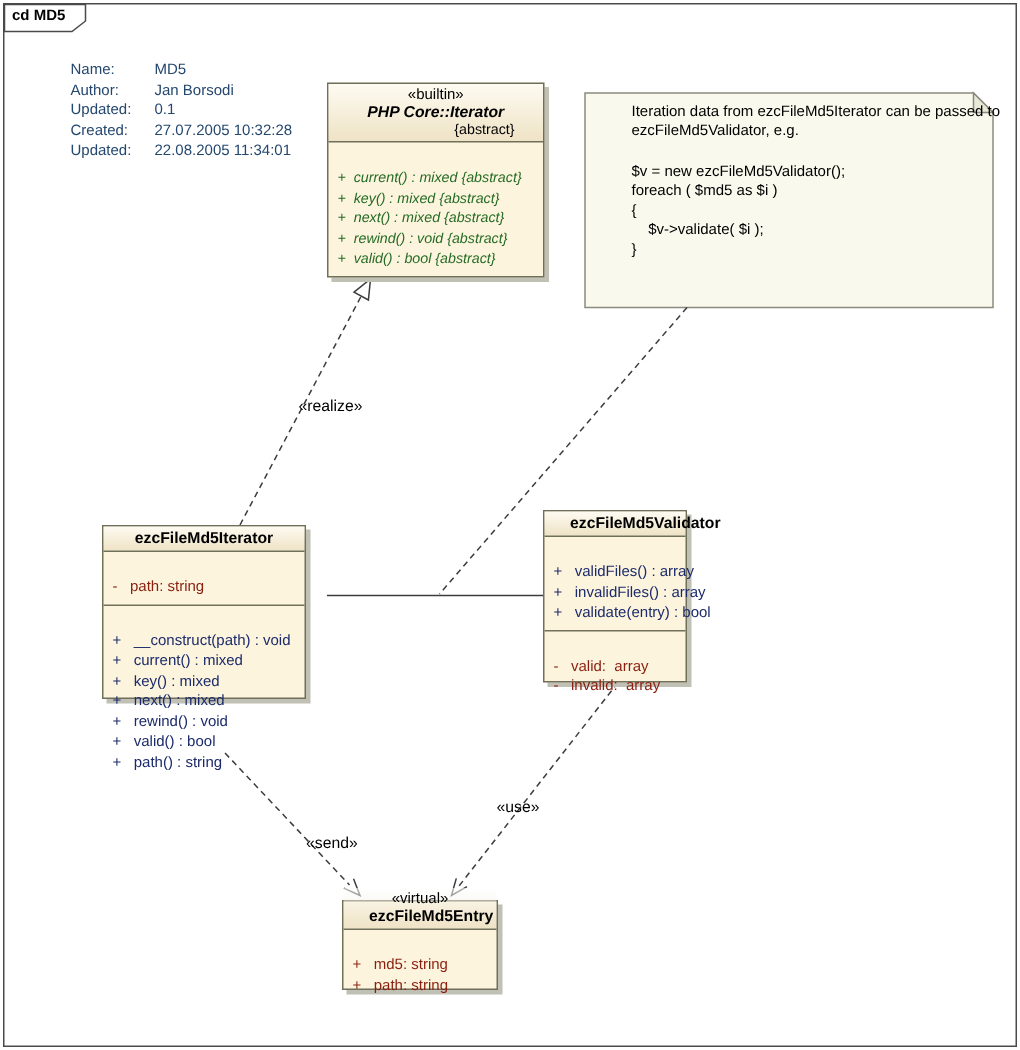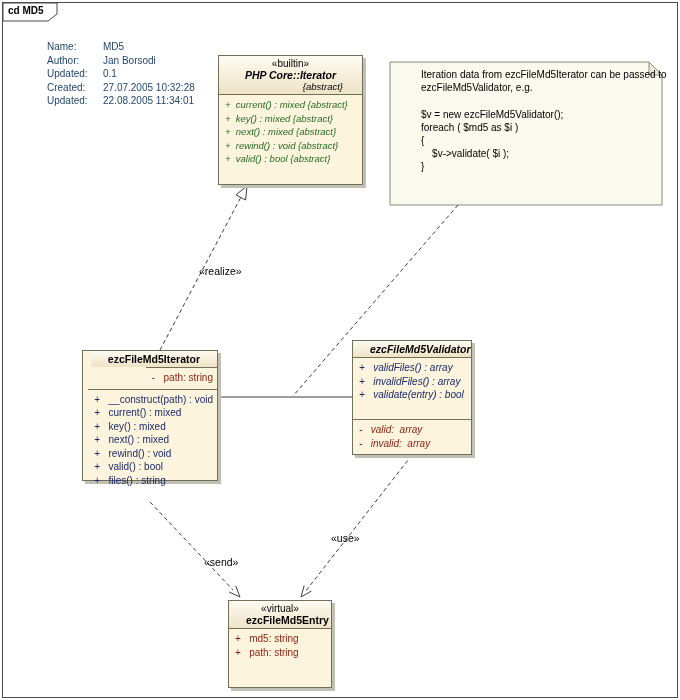--- a/index.html
+++ b/index.html
@@ -43,22 +43,22 @@
     display:flex;flex-direction:column;
     font-size:10px;
   }
   .cls-header{
     text-align:center;padding:2px 17px 2px;
     background-image:linear-gradient(rgba(255,255,255,.6),rgba(178,150,92,.18));
   }
   .stereotype{font-size:10px;}
   .cls-name{font-weight:bold;font-size:10.5px;}
   .cls-name.italic{font-style:italic;}
-  .modifier{text-align:right;font-size:9.5px;padding-right:2px;font-style:italic;}
-  .compartment{border-top:1px solid var(--class-border,#6f6f5a);padding:3px 0 4px;}
+  .modifier{text-align:right;font-size:9.5px;padding-right:2px;}
+  .compartment{border-top:1px solid var(--class-border,#6f6f5a);padding:17px 0 4px;}
   .compartment.grow{flex:1;}
   .member{padding:0 4px 0 6px;line-height:13.5px;white-space:pre;}
   .attr{color:var(--attribute-text,#8a1f10);}
   .method{color:var(--method-text,#1c2b6b);}
   .abstract-ops .member{color:var(--abstract-method-text,#256b25);font-style:italic;font-size:9.5px;}
 
   
   .note-text{
     position:absolute;left:397px;top:68px;width:258px;z-index:2;
     font-size:10px;line-height:13.2px;color:#000;
@@ -125,54 +125,54 @@
   <div class="note-line">Iteration data from ezcFileMd5Iterator can be passed to</div>
   <div class="note-line">ezcFileMd5Validator, e.g.</div>
   <div class="note-line"></div>
   <div class="note-line">$v = new ezcFileMd5Validator();</div>
   <div class="note-line">foreach ( $md5 as $i )</div>
   <div class="note-line">{</div>
   <div class="note-line">    $v-&gt;validate( $i );</div>
   <div class="note-line">}</div>
 </div>
 
-<div class="uml-class" style="left:82px;top:350px;width:136px;height:131px;align-items:flex-end;">
+<div class="uml-class" style="left:68px;top:350px;width:136px;height:116px;">
   <div class="cls-header">
     <div class="cls-name">ezcFileMd5Iterator</div>
   </div>
   <div class="compartment">
     <div class="member attr">-   path: string</div>
   </div>
   <div class="compartment grow">
     <div class="member method">+   __construct(path) : void</div>
     <div class="member method">+   current() : mixed</div>
     <div class="member method">+   key() : mixed</div>
     <div class="member method">+   next() : mixed</div>
     <div class="member method">+   rewind() : void</div>
     <div class="member method">+   valid() : bool</div>
-    <div class="member method">+   files() : string</div>
+    <div class="member method">+   path() : string</div>
   </div>
 </div>
 
-<div class="uml-class" style="left:352px;top:340px;width:120px;height:115px;font-style:italic;">
+<div class="uml-class" style="left:362px;top:340px;width:96px;height:115px;">
   <div class="cls-header">
     <div class="cls-name">ezcFileMd5Validator</div>
   </div>
   <div class="compartment grow">
     <div class="member method">+   validFiles() : array</div>
     <div class="member method">+   invalidFiles() : array</div>
     <div class="member method">+   validate(entry) : bool</div>
   </div>
   <div class="compartment">
     <div class="member attr">-   valid:  array</div>
     <div class="member attr">-   invalid:  array</div>
   </div>
 </div>
 
-<div class="uml-class" style="left:228px;top:600px;width:104px;height:88px;">
+<div class="uml-class" style="left:228px;top:600px;width:104px;height:60px;justify-content:center;">
   <div class="cls-header">
     <div class="stereotype">«virtual»</div>
     <div class="cls-name">ezcFileMd5Entry</div>
   </div>
   <div class="compartment grow">
     <div class="member attr">+   md5: string</div>
     <div class="member attr">+   path: string</div>
   </div>
 </div>
 

